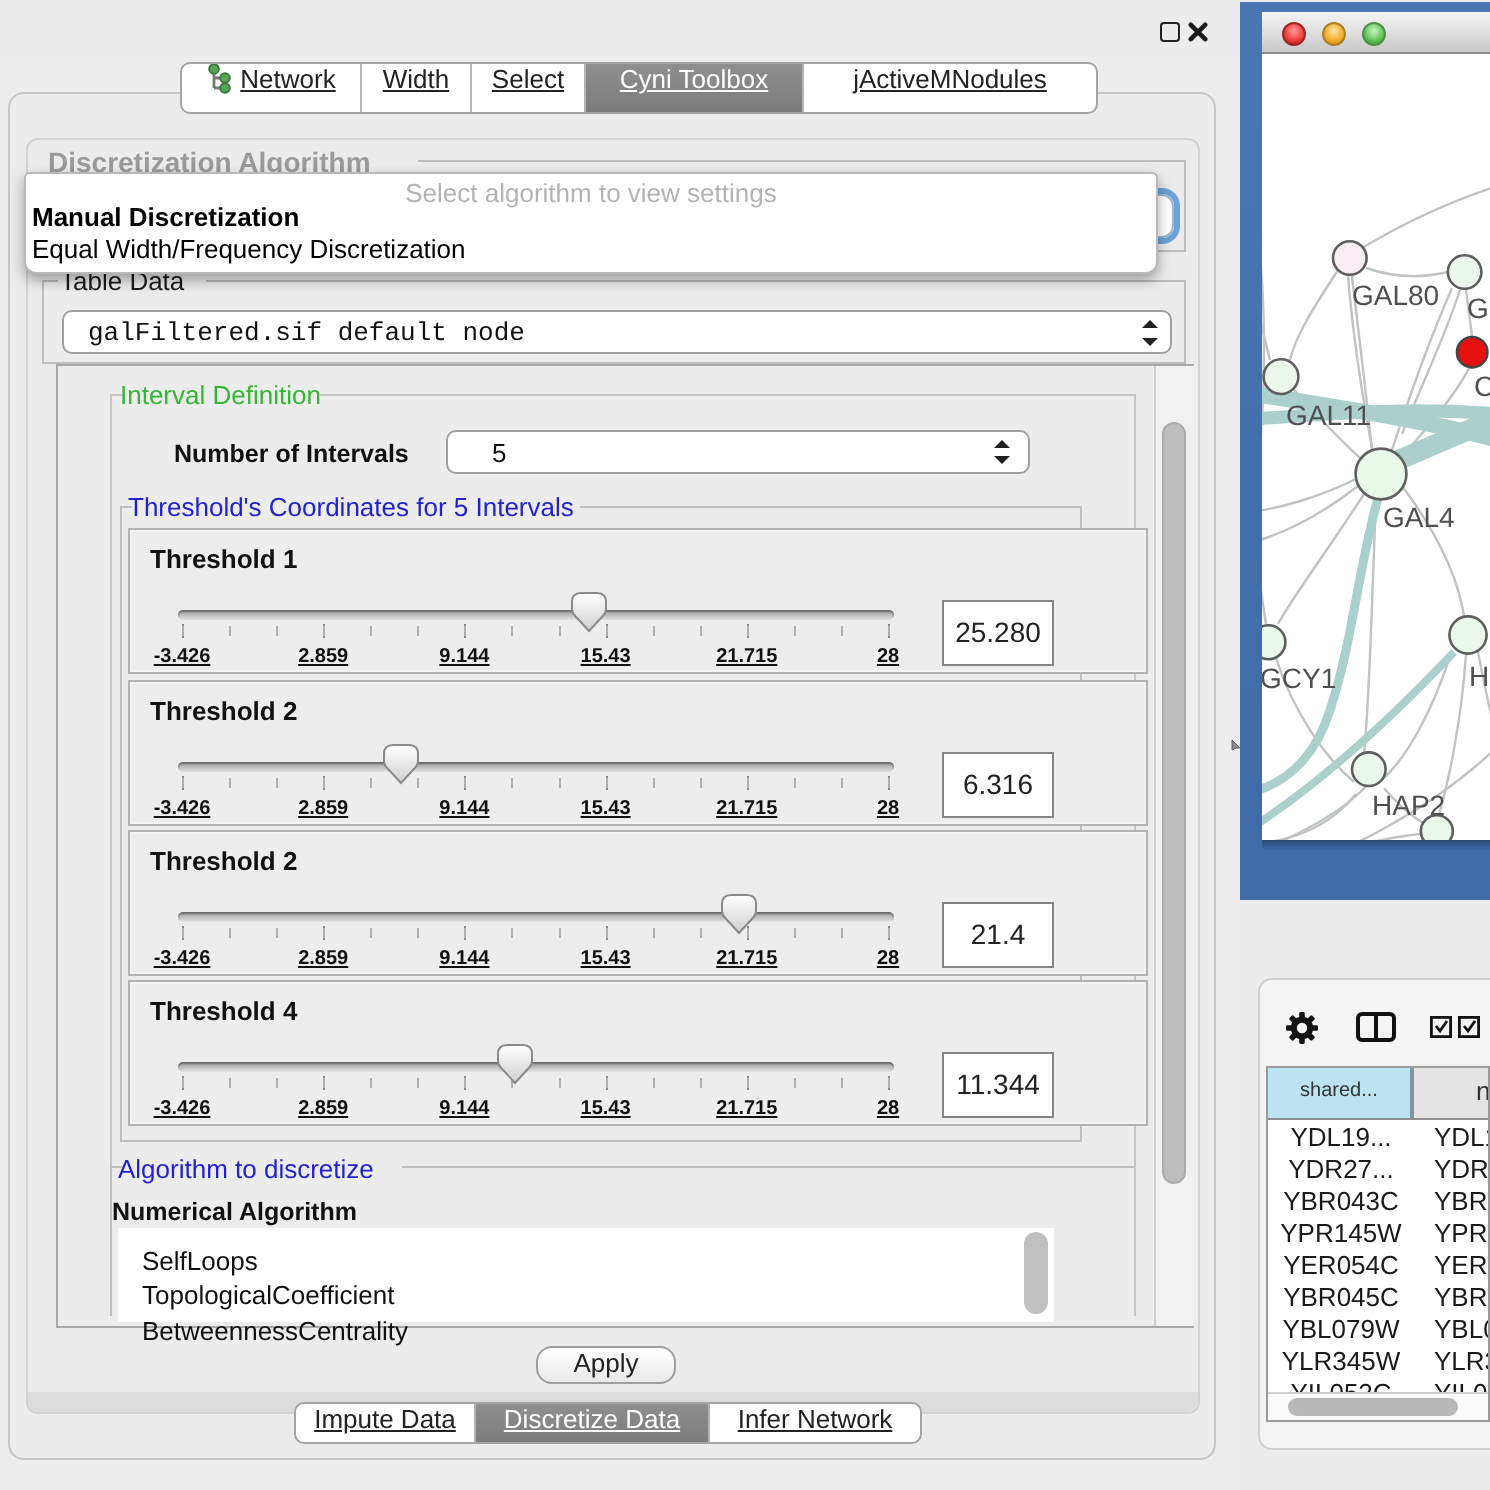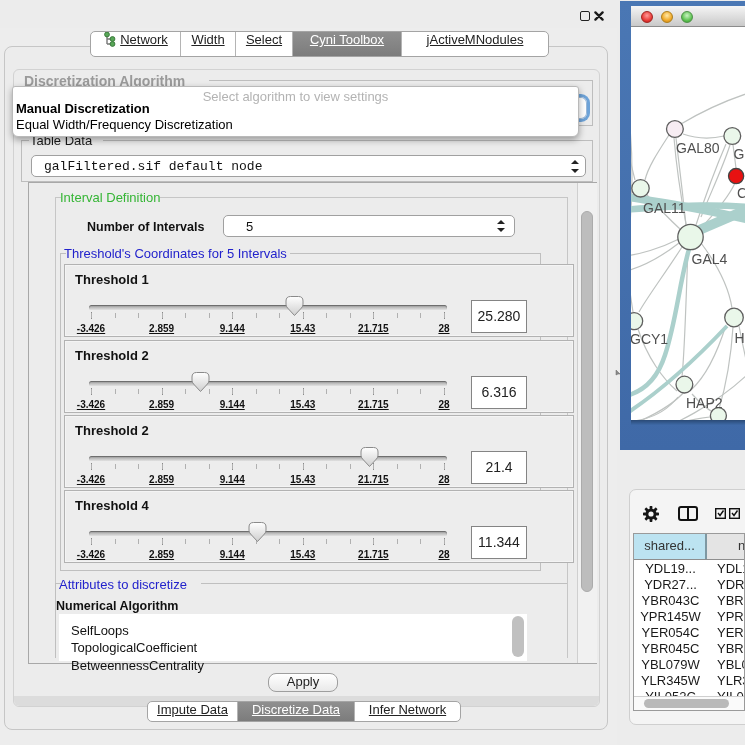--- a/index.html
+++ b/index.html
@@ -190,21 +190,21 @@
       <div class="tlab" style="left:379px;">28</div>
    <svg class="knob" style="left:182px;" viewBox="0 0 21 22">
         <path d="M10.5 20.5 L3.6 13 Q2 11.4 2 9.2 L2 6 Q2 1.5 6.5 1.5 L14.5 1.5 Q19 1.5 19 6 L19 9.2 Q19 11.4 17.4 13 Z" fill="url(#kg)" stroke="#8a8a8a"></path>
       </svg>
    <div class="vbox">11.344</div>
  </div>
 
  <div class="abs" style="left:55px;top:583px;width:6px;height:1px;background:#bfbfbf;"></div>
  <div class="abs" style="left:201px;top:583px;width:366px;height:1px;background:#bfbfbf;"></div>
  <div class="abs" style="left:55px;top:583px;width:1px;height:75px;background:#bfbfbf;"></div>
- <div class="abs gtitle" style="left:59px;top:577px;color:#2222cc;">Attributes to discretize</div>
+ <div class="abs gtitle" style="left:59px;top:577px;color:#2222cc;">Algorithm to discretize</div>
  <div class="abs" style="left:56px;top:599px;font-size:12.5px;font-weight:bold;color:#111;">Numerical Algorithm</div>
  <div class="abs" id="numlist">
    <div style="padding:8px 0 0 12px;line-height:17.4px;">SelfLoops<br>TopologicalCoefficient<br>BetweennessCentrality</div>
    <div style="position:absolute;right:3px;top:2px;width:12px;height:41px;background:#c0c0c0;border-radius:6px;"></div>
  </div>
 
  <div class="abs" id="popup">
    <div style="position:absolute;left:0;top:2px;width:100%;text-align:center;color:#b3b3b3;font-size:13px;">Select algorithm to view settings</div>
    <div style="position:absolute;left:3px;top:14px;font-size:13px;font-weight:bold;color:#000;">Manual Discretization</div>
    <div style="position:absolute;left:3px;top:30px;font-size:13px;color:#000;">Equal Width/Frequency Discretization</div>
@@ -319,21 +319,21 @@
  <div class="abs" style="left:678px;top:506px;width:20px;height:15px;border:2px solid #111;border-radius:3px;box-sizing:border-box;"></div>
  <div class="abs" style="left:687px;top:507px;width:2px;height:13px;background:#111;"></div>
  <svg class="abs" style="left:715px;top:508px;" width="26" height="11" viewBox="0 0 26 11">
   <rect x="0.7" y="0.7" width="9.6" height="9.6" fill="none" stroke="#111" stroke-width="1.4"></rect>
   <path d="M3 5 L5 7.5 L8.5 2.5" stroke="#111" stroke-width="1.4" fill="none"></path>
   <rect x="14.7" y="0.7" width="9.6" height="9.6" fill="none" stroke="#111" stroke-width="1.4"></rect>
   <path d="M17 5 L19 7.5 L22.5 2.5" stroke="#111" stroke-width="1.4" fill="none"></path>
  </svg>
 
  <div class="abs" id="ttable">
-   <div style="position:absolute;left:0;top:0;width:73px;height:25px;background:#bce3f1;border-right:2px solid #7e98a2;box-sizing:border-box;text-align:center;line-height:24px;font-size:13px;color:#333;">shared...</div>
+   <div style="position:absolute;left:0;top:0;width:73px;height:25px;background:#bce3f1;border-right:2px solid #7e98a2;box-sizing:border-box;text-align:center;line-height:24px;font-size:10px;color:#333;">shared...</div>
    <div style="position:absolute;left:73px;top:0;width:39px;height:25px;background:#e4e4e4;box-sizing:border-box;font-size:13px;color:#333;line-height:24px;padding-left:31px;">na</div>
    <div style="position:absolute;left:0;top:25px;width:112px;height:1px;background:#8e8e8e;"></div>
    <div class="trow" style="left:0;top:27px;line-height:16px;">
      <div style="width:73px;display:inline-block;text-align:center;float:left;">YDL19...<br>YDR27...<br>YBR043C<br>YPR145W<br>YER054C<br>YBR045C<br>YBL079W<br>YLR345W<br>YIL052C</div>
      <div style="margin-left:83px;">YDL1<br>YDR2<br>YBR0<br>YPR1<br>YER0<br>YBR0<br>YBL0<br>YLR3<br>YIL0</div>
    </div>
    <div style="position:absolute;left:0;top:162px;width:112px;height:16px;background:#fafafa;border-top:1px solid #cfcfcf;">
      <div style="position:absolute;left:10px;top:2px;width:85px;height:9px;background:#b9b9b9;border-radius:5px;"></div>
    </div>
  </div>

